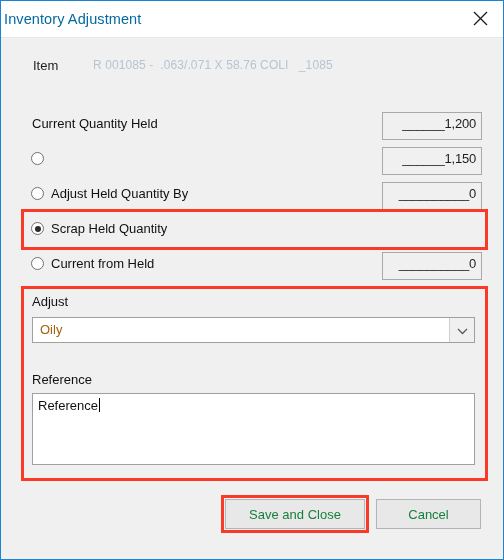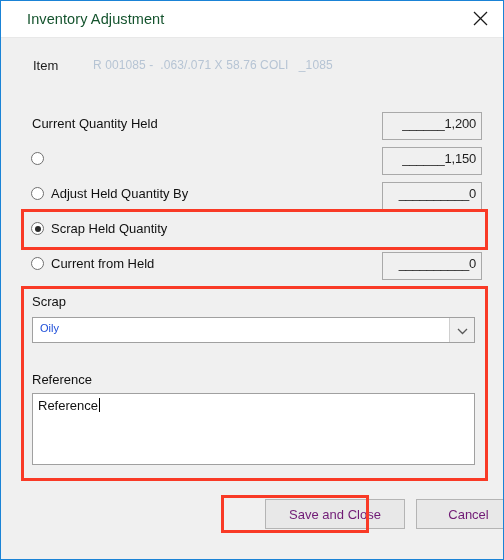--- a/index.html
+++ b/index.html
@@ -28,23 +28,23 @@
 
   .titlebar {
     position: relative;
     height: 36px;
     background: #ffffff;
     border-bottom: 1px solid #e8e8e8;
     display: flex;
     align-items: center;
   }
   .title-text {
-    margin-left: 26px;
+    margin-left: 3px;
     font-size: 14.5px;
-    color: #14532d;
+    color: #0369a1;
     letter-spacing: 0.1px;
     user-select: none;
   }
   .close-btn {
     position: absolute;
     right: 0; top: 0;
     width: 46px;
     height: 35px;
     display: flex;
     align-items: center;
@@ -166,22 +166,22 @@
     width: 443px;
     height: 26px;
     box-sizing: border-box;
     border: 1px solid #a0a0a0;
     background: #ffffff;
     cursor: pointer;
   }
   .combobox .cbtext {
     position: absolute;
     left: 7px; top: 4px;
-    font-size: 11px;
-    color: #1d4ed8;
+    font-size: 13px;
+    color: #a16207;
   }
   .combobox .cbbtn {
     position: absolute;
     right: 0; top: 0;
     width: 24px;
     height: 24px;
     background: #f0f0f0;
     border-left: 1px solid #cfcfcf;
     display: flex;
     align-items: center;
@@ -215,27 +215,26 @@
   }
 
   
   .btn {
     position: absolute;
     height: 30px;
     box-sizing: border-box;
     border: 1px solid #b4b4b4;
     background: #e8e8e8;
     font-size: 13px;
-    color: #701a75;
+    color: #15803d;
     display: flex;
     align-items: center;
     justify-content: center;
     cursor: pointer;
     font-family: "Liberation Sans", sans-serif;
-    margin-left: 40px;
   }
 </style>
 </head>
 <body>
 
 <div class="window">
 
   <div class="titlebar">
     <span class="title-text">Inventory Adjustment</span>
     <div class="close-btn">
@@ -285,21 +284,21 @@
     <div class="qrow" style="top:214px;">
       <span class="radio"></span>
       <span class="qlabel radio-label">Current from Held</span>
       <div class="numfield">
         <span class="inner">__________0</span>
       </div>
     </div>
 
     <div class="redbox" style="left:20px; top:171px; width:467px; height:41px;"></div>
 
-    <span class="panel-label" style="left:31px; top:256px;">Scrap</span>
+    <span class="panel-label" style="left:31px; top:256px;">Adjust</span>
     <div class="combobox" style="top:279px;">
       <span class="cbtext">Oily</span>
       <span class="cbbtn">
         <span>
           <svg width="11" height="8" viewBox="0 0 11 8">
             <polyline points="1,2 5.5,6.5 10,2" fill="none" stroke="#5a5a5a" stroke-width="1.3"></polyline>
           </svg>
         </span>
       </span>
     </div>

